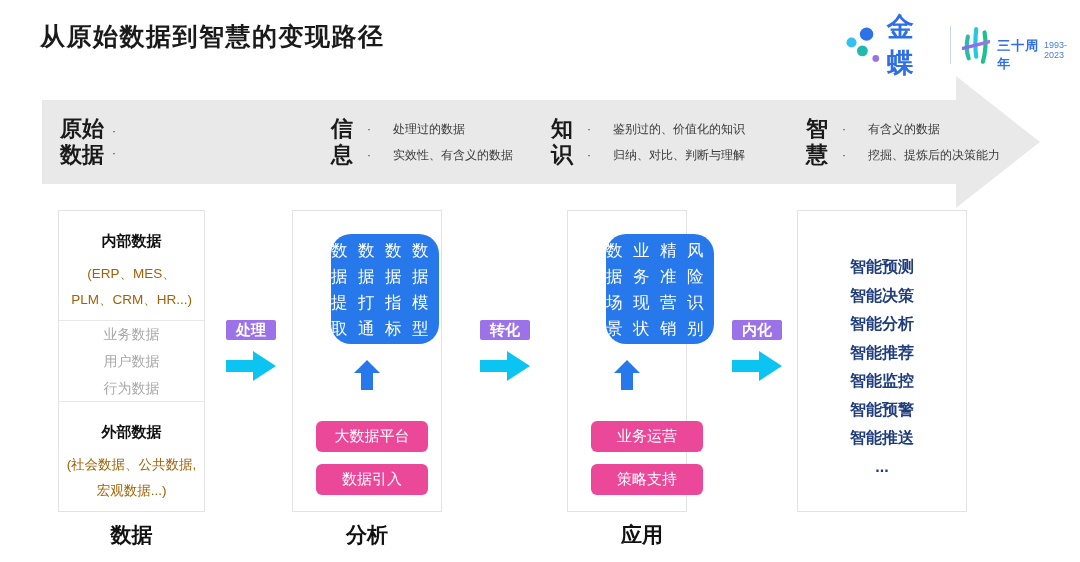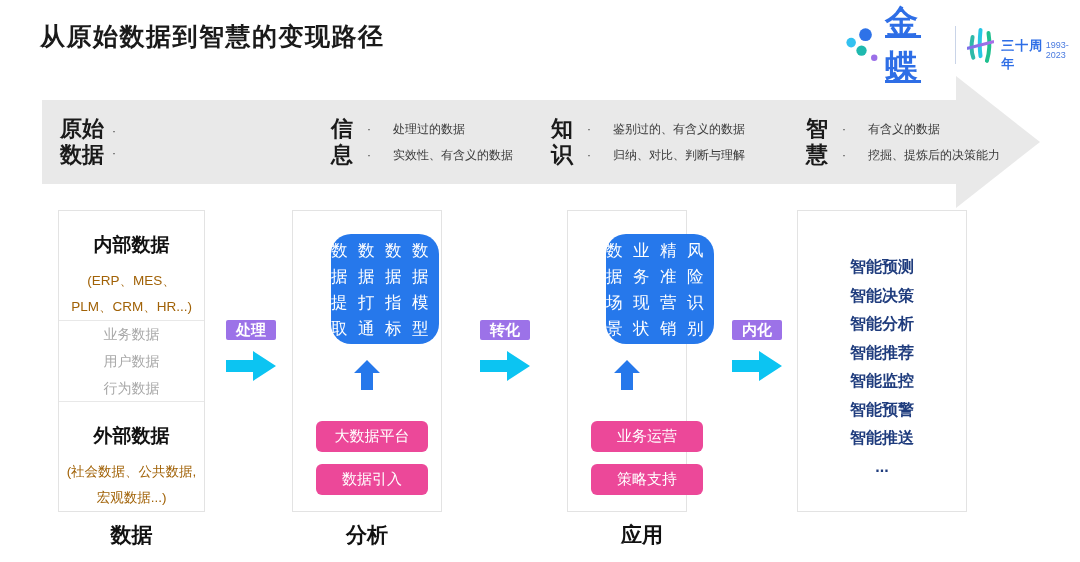--- a/index.html
+++ b/index.html
@@ -4,21 +4,21 @@
 <style>
   * { margin:0; padding:0; box-sizing:border-box; }
   html,body { background:#fff; }
   body { font-family:"Liberation Sans","DejaVu Sans",sans-serif; }
   .canvas { position:relative; width:1080px; height:562px; background:#fff; overflow:hidden; }
 
   
   .page-title { position:absolute; left:40px; top:20px; font-size:25px; font-weight:bold;
                 color:#1a1a1a; letter-spacing:1.5px; }
   .logo { position:absolute; left:844px; top:18px; height:54px; display:flex; align-items:center; }
-  .brand-name { font-size:33px; font-weight:bold; color:#2e6ee6; letter-spacing:3px; margin-left:6px;text-decoration:underline; }
+  .brand-name { font-size:27px; font-weight:bold; color:#2e6ee6; letter-spacing:3px; margin-left:6px; }
   .logo-divider { width:1px; height:38px; background:#c9d4e8; margin:0 11px 0 13px; }
   .anniv-text { display:flex; margin-left:7px;margin-top:19px; }
   .anniv-line1 { font-size:13px; font-weight:bold; color:#2e6ee6; letter-spacing:1px; }
   .anniv-line2 { font-size:9px; color:#4a7be0; margin-top:3px; }
 
   
   .banner-body { position:absolute; left:42px; top:100px; width:916px; height:84px; background:#e9e9e9; }
   .banner-head { position:absolute; left:956px; top:76px; width:84px; height:132px; background:#e9e9e9;
                  clip-path:polygon(0 0, 100% 50%, 0 100%); }
   .stage { position:absolute; top:104px; height:76px; display:flex; align-items:center; z-index:2; }
@@ -37,21 +37,21 @@
   
   .colbox { position:absolute; top:210px; height:302px; background:#fff; border:1px solid #e3e3e3; }
   #col1 { left:58px;  width:147px; }
   #col2 { left:292px; width:150px; }
   #col3 { left:567px; width:120px; }
   #col4 { left:797px; width:170px; }
 
   .c1-sec { text-align:center; }
   .c1-sec1 { height:110px; border-bottom:1px solid #e8e8e8; padding-top:21px; }
   .c1-sec3 { padding-top:21px; }
-  .c1-title { font-size:19px; font-weight:bold; color:#111; }
+  .c1-title { font-size:15px; font-weight:bold; color:#111; }
   .c1-sub { margin:10px auto 0; font-size:13.5px; color:#a16207; line-height:26px; }
   .c1-sub.internal { width:128px; }
   .c1-sub.external { width:134px; }
   .c1-sec2 { height:81px; border-bottom:1px solid #e8e8e8; display:flex; flex-direction:column;
              justify-content:center; color:#a8a8a8; font-size:14px; line-height:27px; }
 
   .bigbox { position:absolute; left:38px; top:23px; width:108px; height:110px; background:#2678eb;
             border-radius:20px; color:#fff; font-size:16.5px; line-height:26px;
             display:flex; flex-direction:row; align-items:center; justify-content:center; }
   .up-arrow { position:absolute; left:50%; transform:translateX(-50%); top:149px;
@@ -146,21 +146,21 @@
   </div>
 
   <div class="stage stage-rest" style="left:551px;">
     <div class="stage-name">
       <span>知</span>
       <span>识</span>
     </div>
     <div class="stage-points">
       <div class="point">
         <span class="dot">·</span>
-        <span>鉴别过的、有含义的数据</span>
+        <span>鉴别过的、价值化的知识</span>
       </div>
       <div class="point">
         <span class="dot">·</span>
         <span>归纳、对比、判断与理解</span>
       </div>
     </div>
   </div>
 
   <div class="stage stage-rest" style="left:806px;">
     <div class="stage-name">

